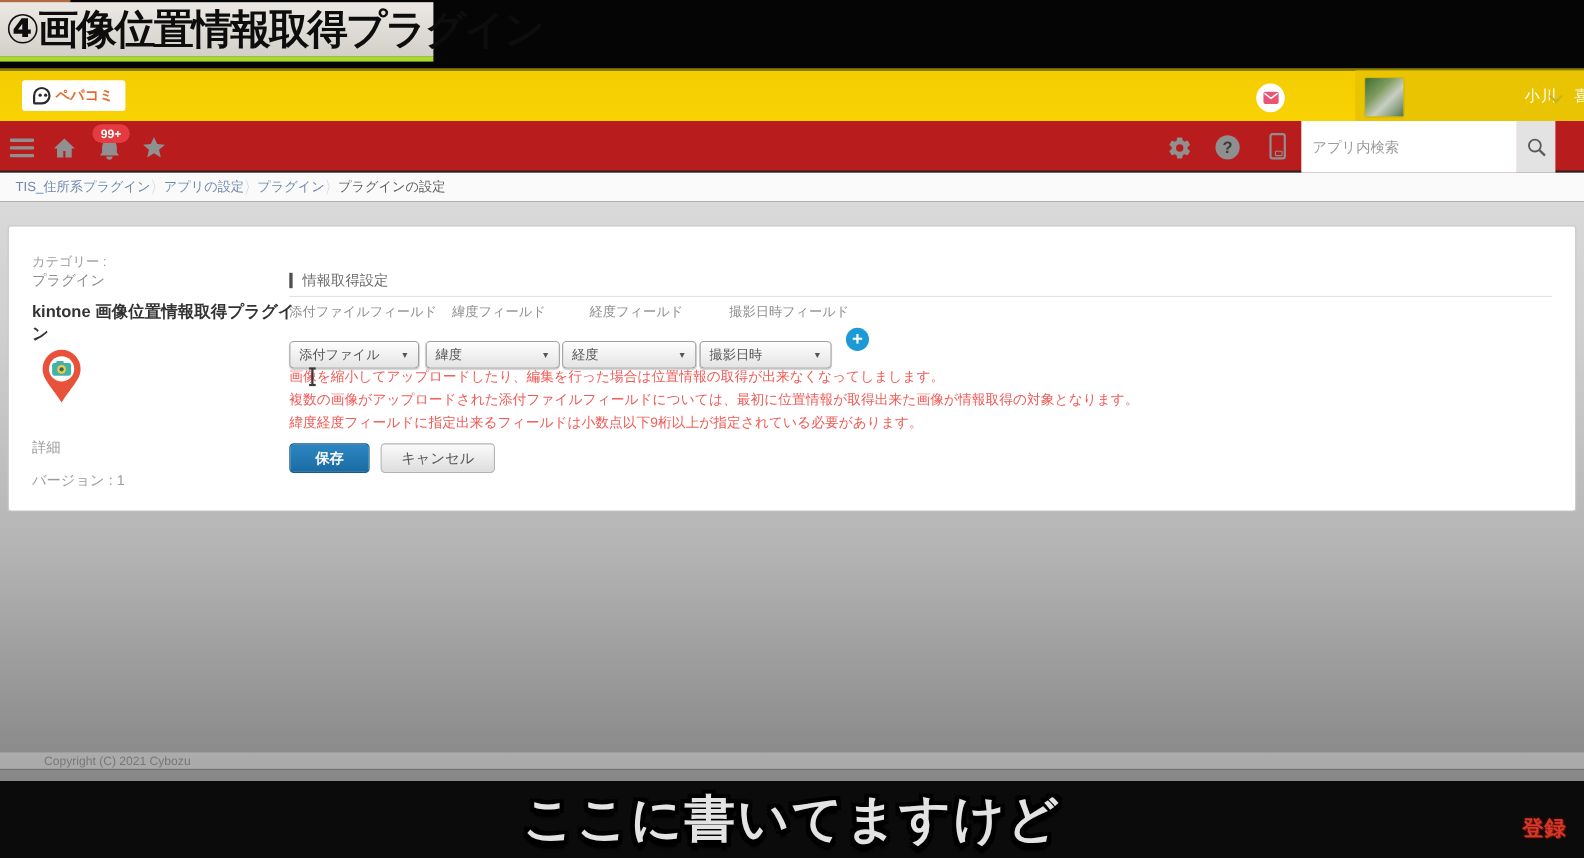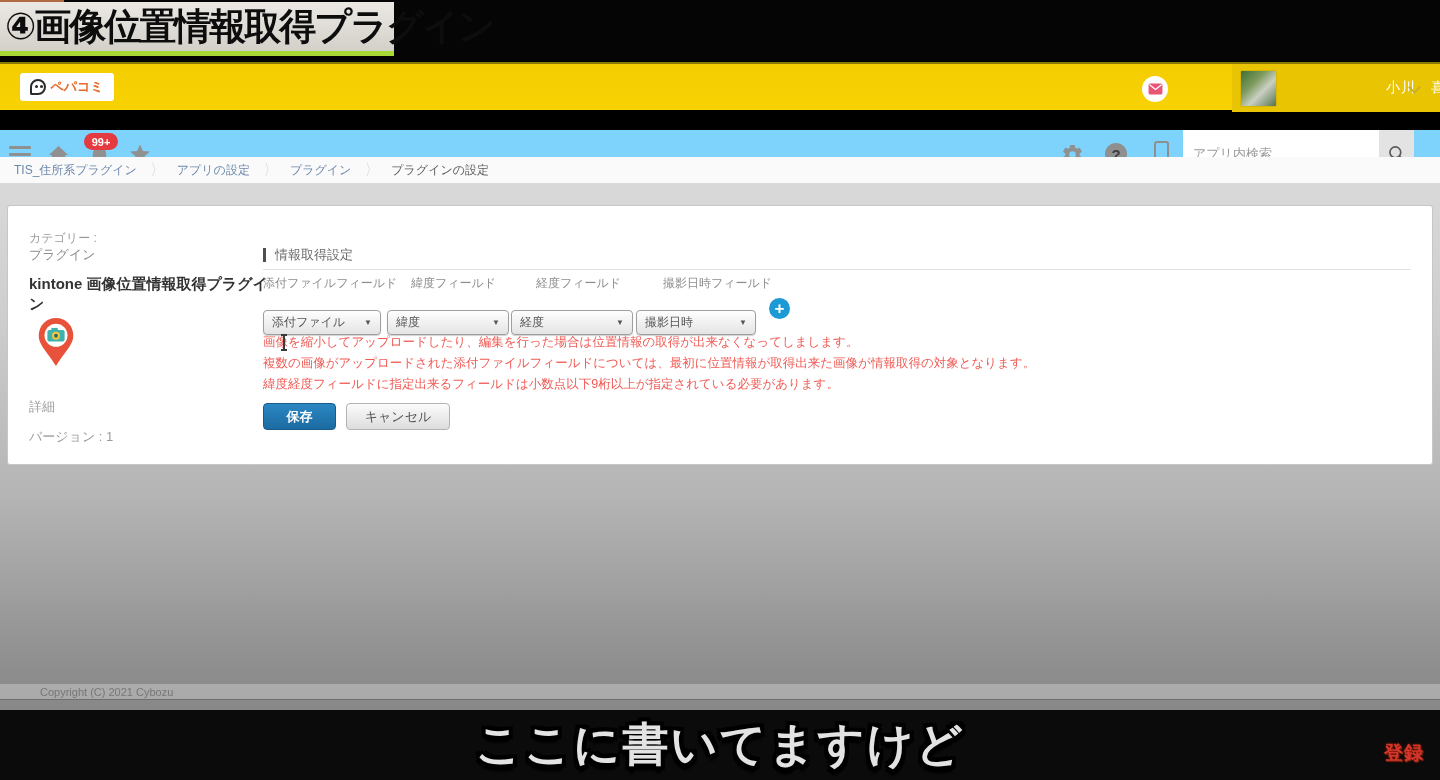--- a/index.html
+++ b/index.html
@@ -30,22 +30,22 @@
   .user-block { position:absolute; top:0; left:1232px; width:229px; height:48px;
     background:#e9c402; display:flex; align-items:center;justify-content:space-between; }
   .avatar { width:37px; height:37px; margin-left:8px; border-radius:2px;
     background:linear-gradient(135deg,#3f6f33 0%,#7d9a5e 35%,#c9cfc2 60%,#8fa387 80%,#56704a 100%);
     border:1px solid #d8b502; }
   .user-name { color:#fff; font-size:14px; margin-left:14px; letter-spacing:1px; }
   .user-chevron { position:absolute; right:42px; top:19px; width:9px; height:9px;
     border-right:2px solid #c9b025; border-bottom:2px solid #c9b025; transform:rotate(45deg); }
 
   
-  .navbar { position:absolute; top:110px; left:0; width:1440px; height:47px; background:#7dd3fc;
-    border-bottom:2px solid #242424;margin-top:20px; }
+  .navbar { position:absolute; top:110px; left:0; width:1440px; height:47px; background:#b91c1c;
+    border-bottom:2px solid #242424; }
   .nav-icon { position:absolute; top:12px; width:24px; height:24px; display:flex;
     align-items:center; justify-content:center; }
   .hamburger { left:8px; flex-direction:column; justify-content:center; gap:4px; }
   .hamburger div { width:22px; height:3px; background:#909090; border-radius:1px; }
   .badge { position:absolute; top:3px; left:84px; min-width:34px; height:17px; background:#e33b3f;
     border-radius:9px; color:#fff; font-size:11px; font-weight:bold; display:flex;
     align-items:center; justify-content:center; padding:0 4px; z-index:2; }
   .help-circle { width:22px; height:22px; border-radius:50%; background:#8f8f8f; color:#3b3b3b;
     font-size:15px; font-weight:bold; display:flex; align-items:center; justify-content:center; }
   .mobile-glyph { width:15px; height:24px; border:2px solid #8f8f8f; border-radius:3px; position:relative; }
@@ -53,21 +53,21 @@
     border:1px solid #8f8f8f; border-radius:1px; }
   .search-input { position:absolute; top:0; left:1183px; width:196px; height:47px; border:none;
     background:#fff; font-size:13px; padding:0 10px; color:#333; outline:none;
     font-family:"Liberation Sans","DejaVu Sans",sans-serif; }
   .search-input::placeholder { color:#9a9a9a; }
   .search-btn { position:absolute; top:0; left:1379px; width:35px; height:47px; background:#e3e3e3;
     border:none; display:flex; align-items:center; justify-content:center; cursor:pointer; }
 
   
   .breadcrumb { position:absolute; top:157px; left:0; width:1440px; height:26px; background:#fafafa;
-    display:flex; align-items:center; font-size:12px; padding-left:14px; gap:14px; }
+    display:flex; align-items:center; font-size:12px; padding-left:14px; gap:0; }
   .crumb { color:#6d88ab; cursor:pointer; }
   .crumb.current { color:#5c5c5c; cursor:default; }
   .crumb-sep { color:#c8cdd4; font-size:12px; transform:scaleY(1.3); }
 
   
   .content { position:absolute; top:183px; left:0; width:1440px; height:527px;
     background:linear-gradient(180deg,#d9d9d9 0%,#cecece 25%,#b4b4b4 60%,#8e8e8e 92%,#888 100%); }
   .panel { position:absolute; top:22px; left:7px; width:1426px; height:260px; background:#fff;
     border:1px solid #c6c6c6; border-radius:3px; }
 

